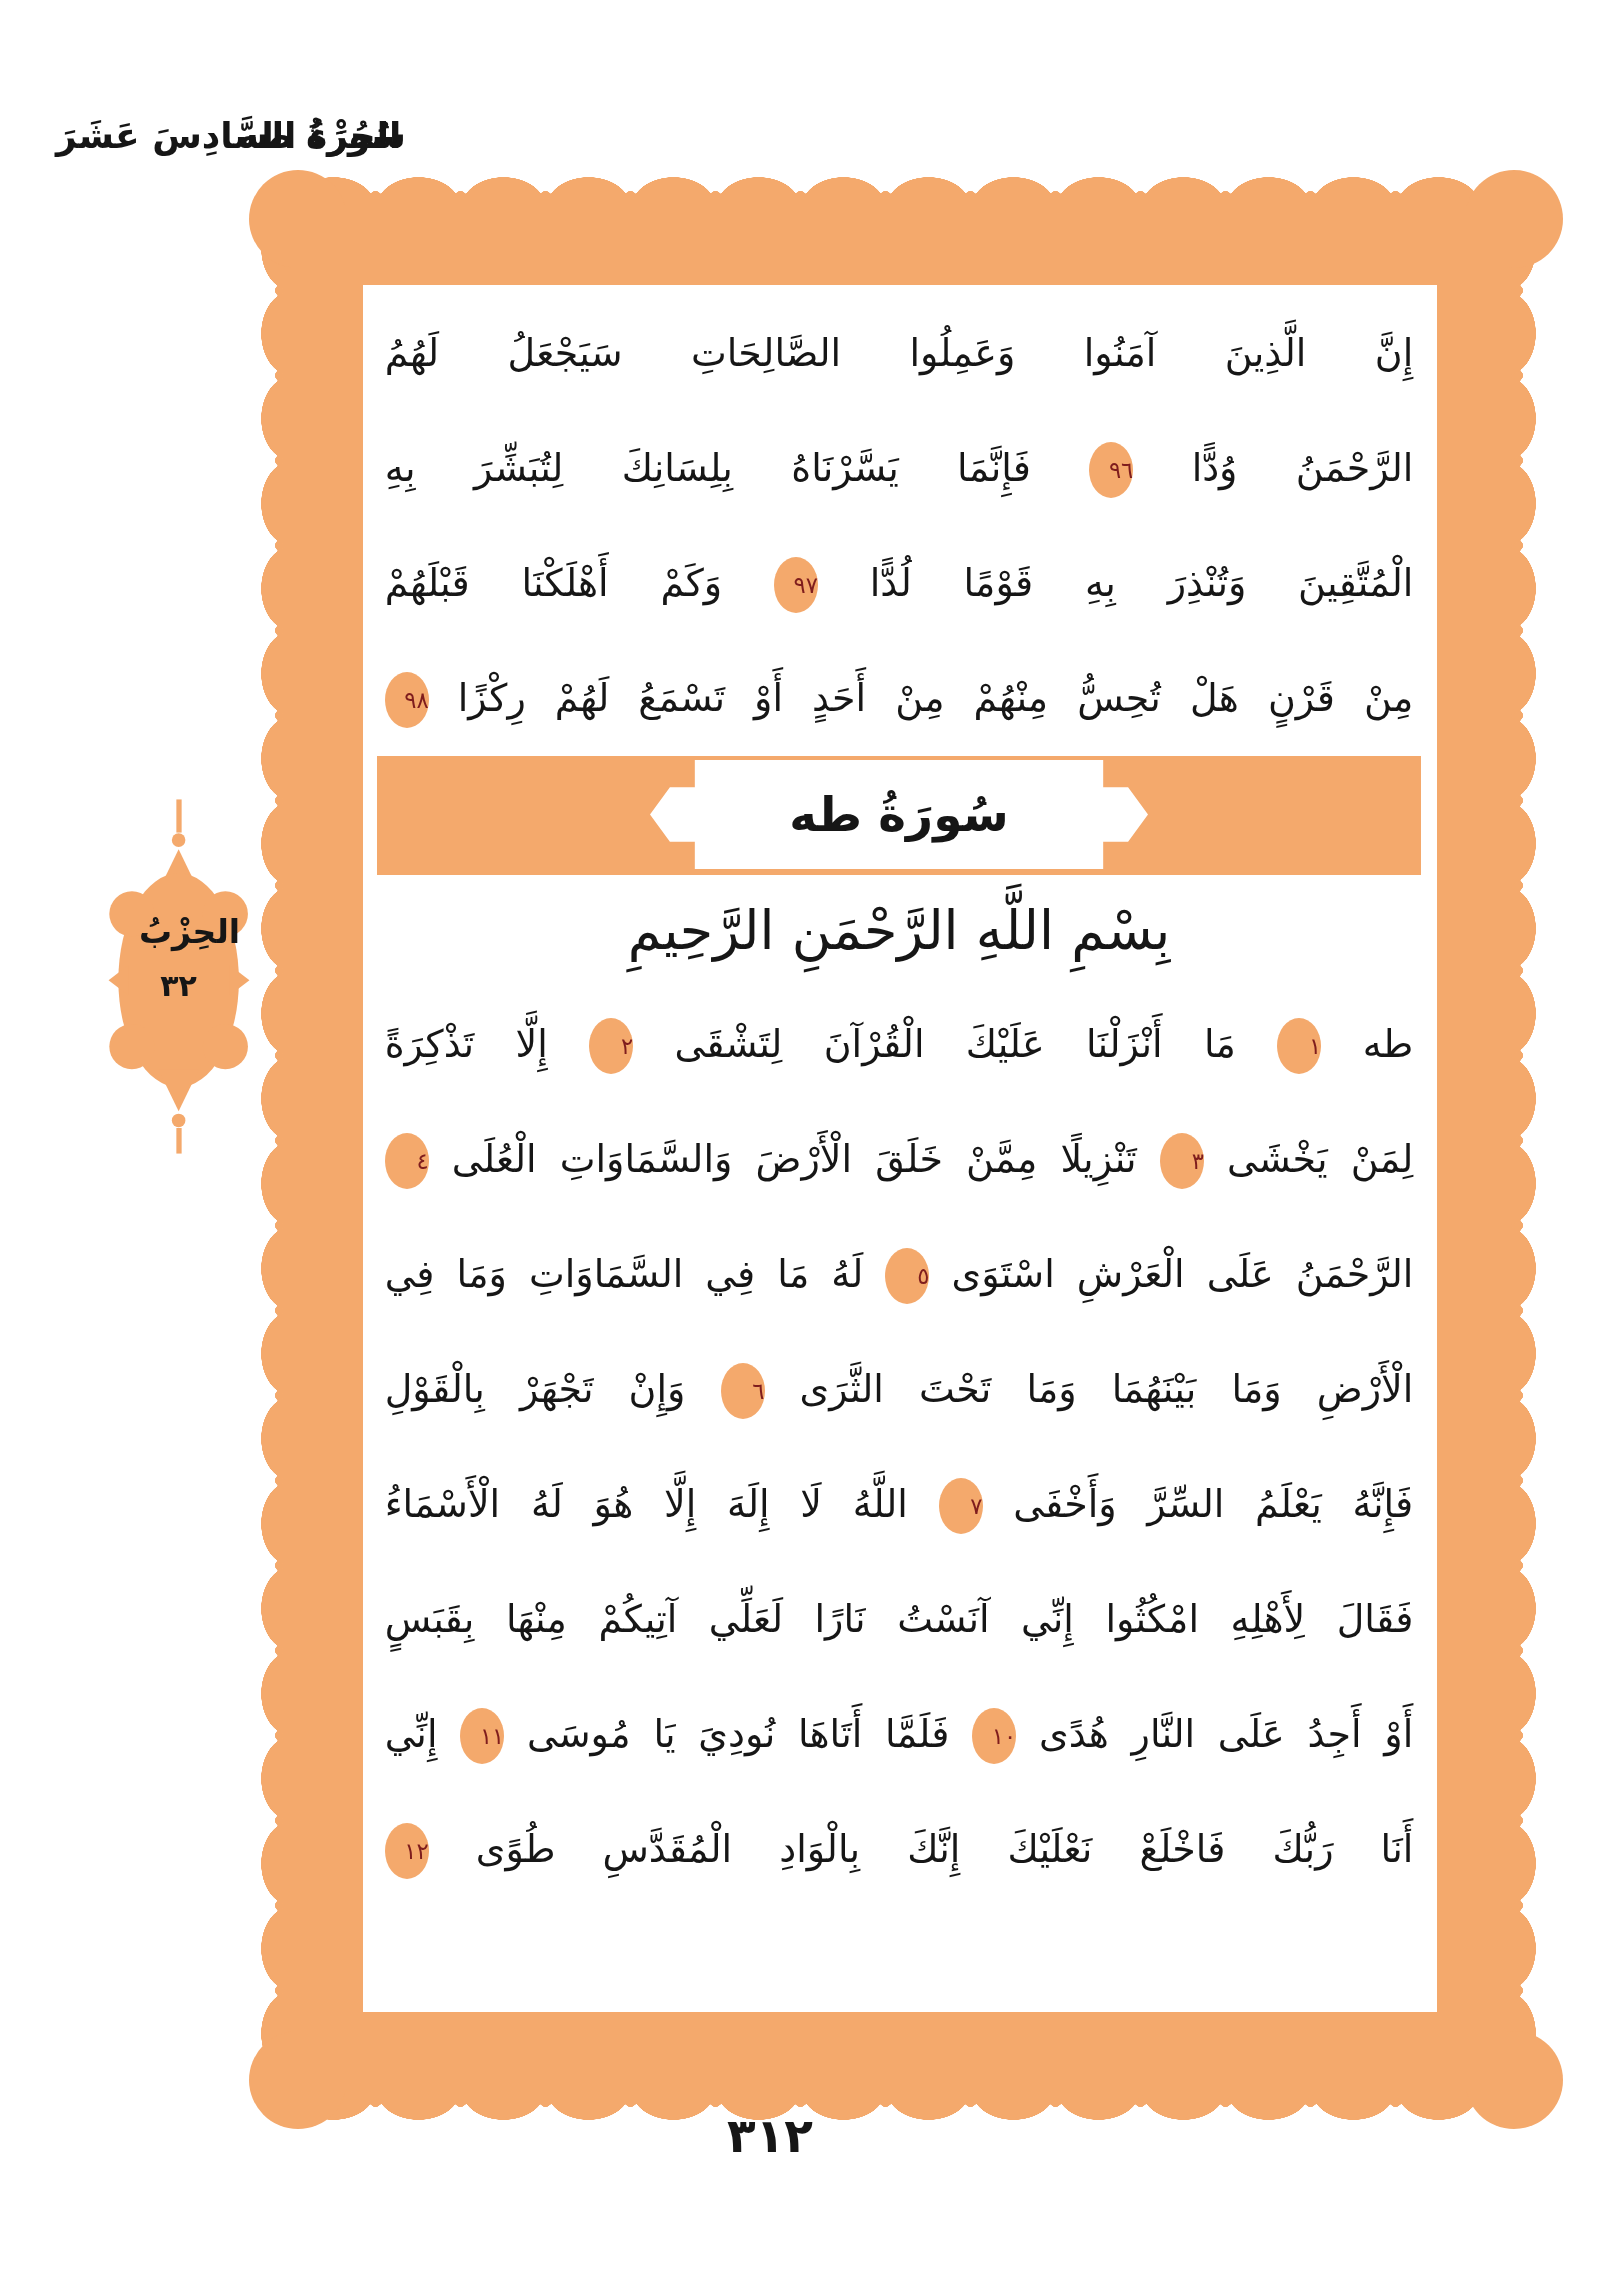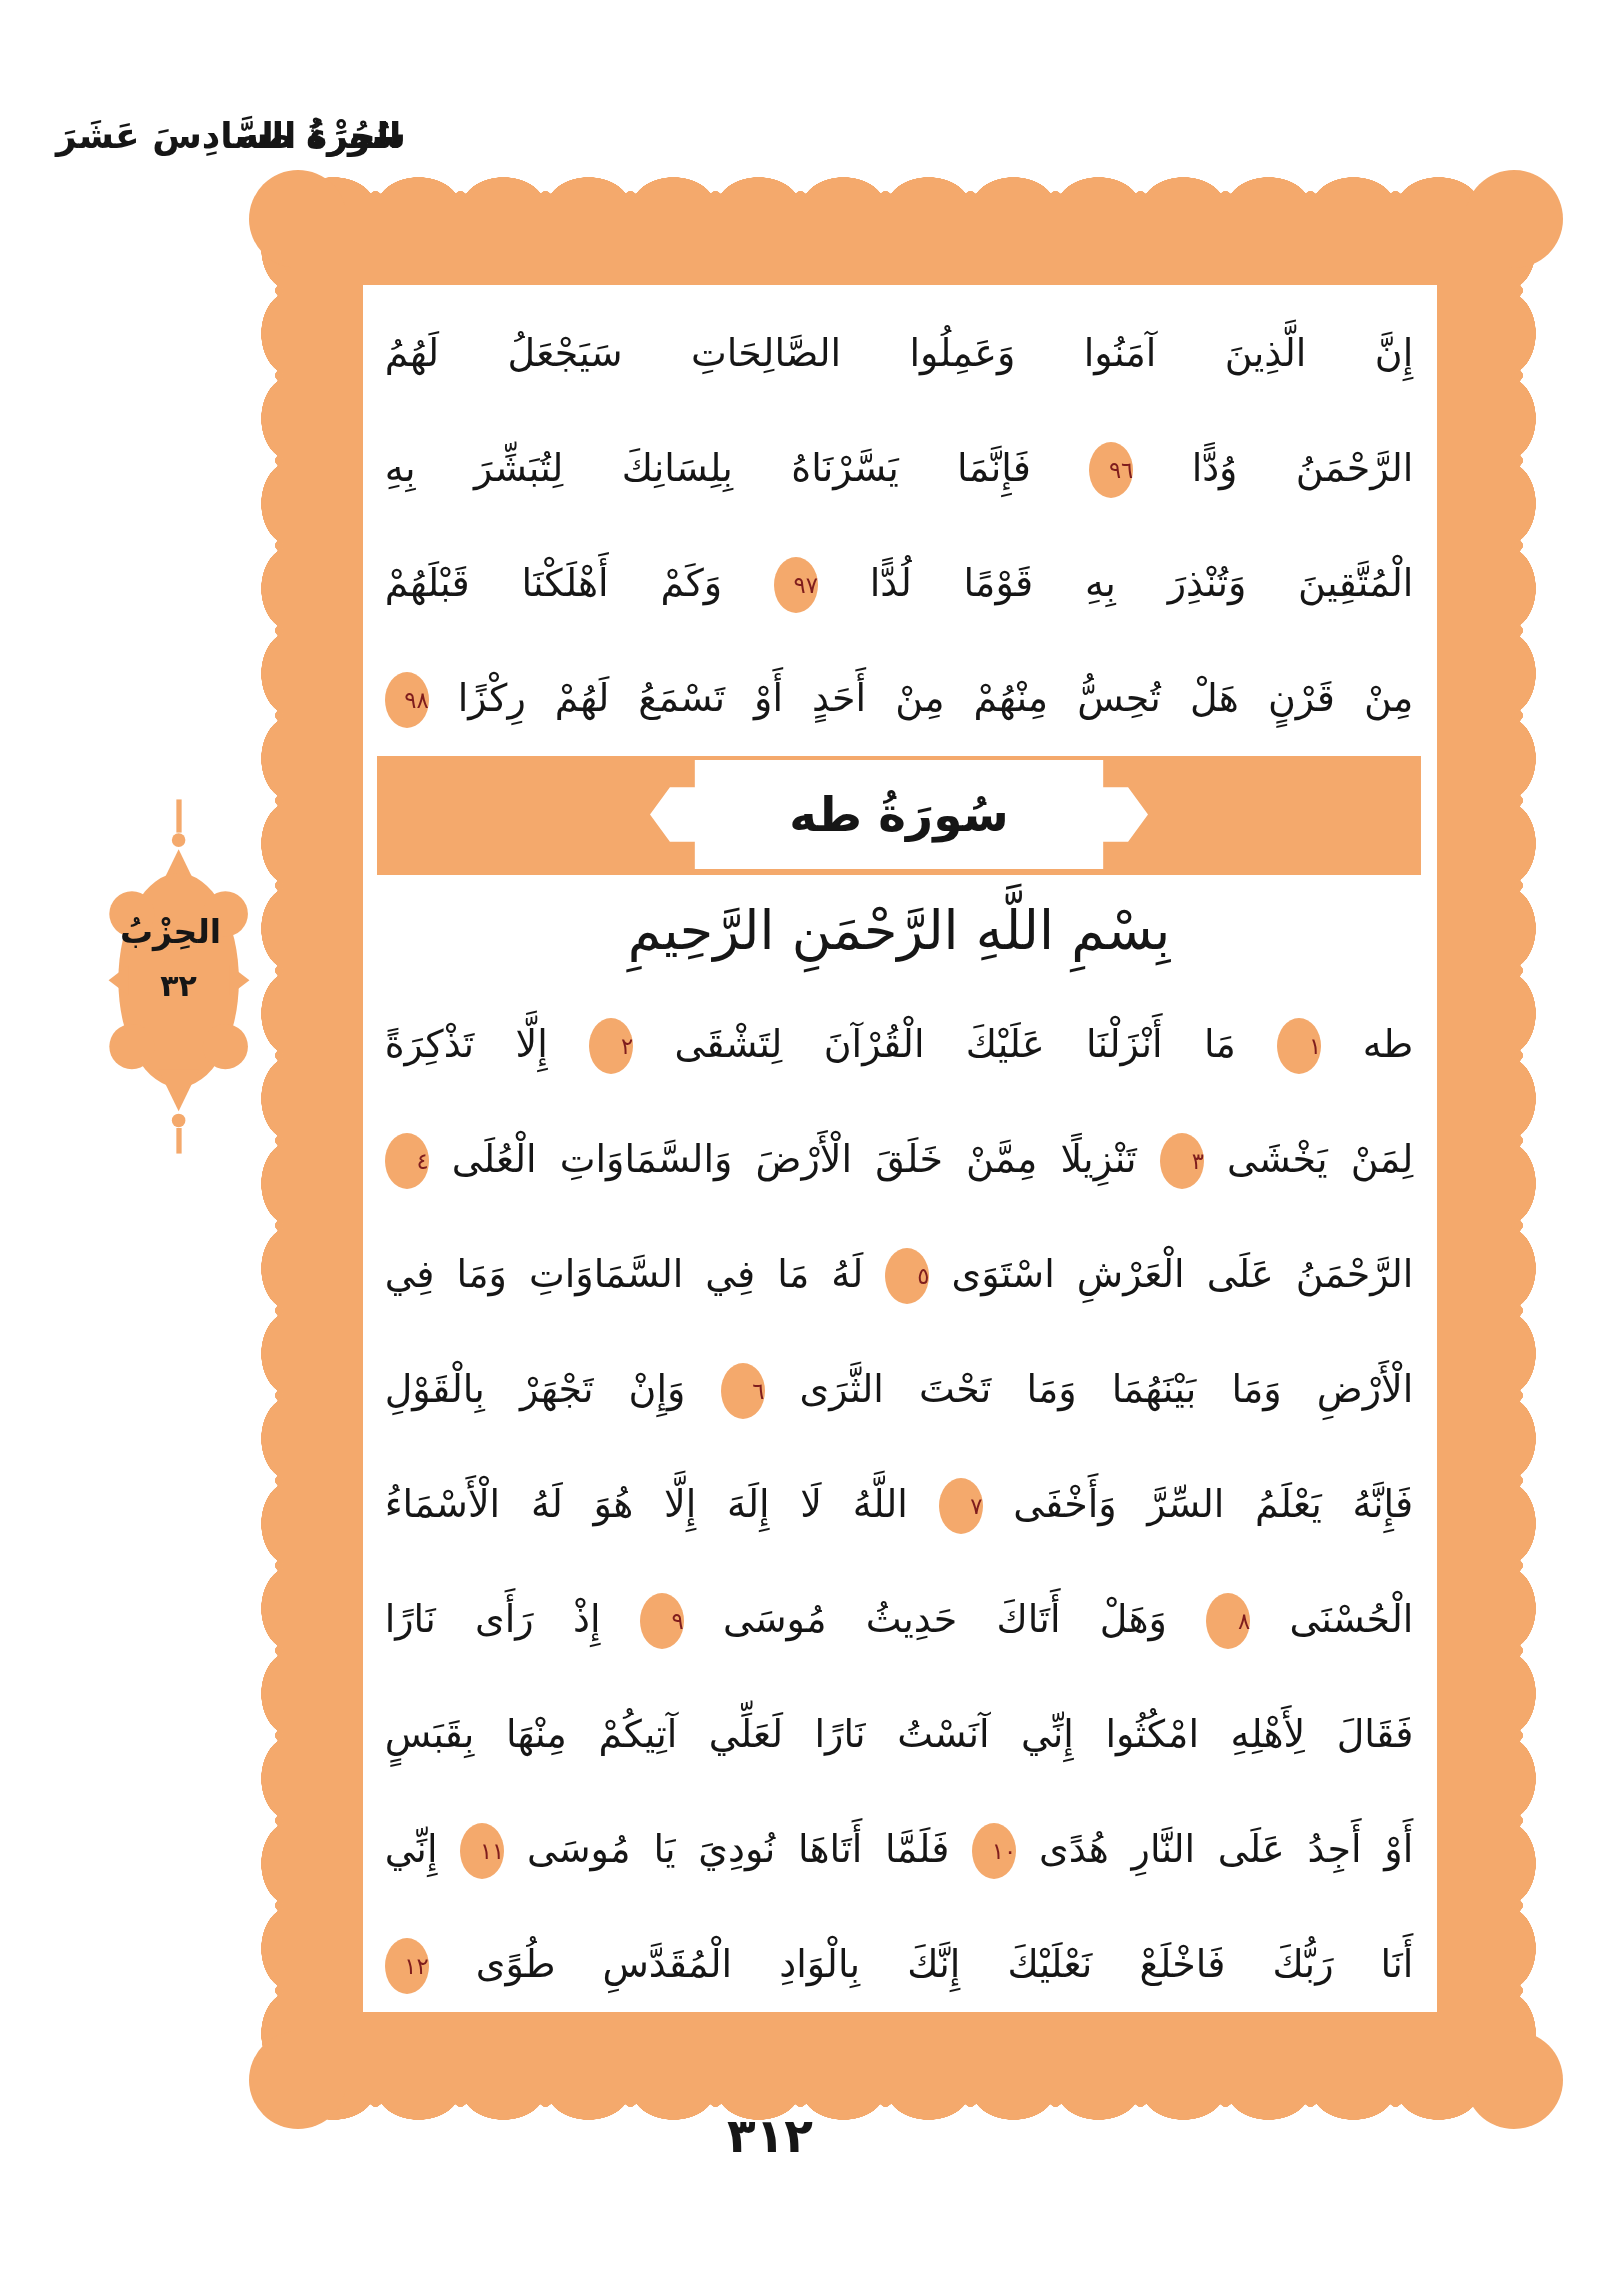--- a/index.html
+++ b/index.html
@@ -60,21 +60,21 @@
   .cartouche{
     position:absolute;left:50%;top:4.5px;transform:translateX(-50%);
     width:498px;height:109px;background:#ffffff;
     clip-path:polygon(100% 50%,96% 25%,91% 25%,91% 0%,9% 0%,9% 25%,4% 25%,0% 50%,4% 75%,9% 75%,9% 100%,91% 100%,91% 75%,96% 75%);
     text-align:center;line-height:109px;font-size:47px;font-weight:bold;
   }
   .bismillah{height:112px;line-height:112px;text-align:center;font-size:54px;}
 
   
   .hizb-svg{position:absolute;left:98px;top:799px;}
-  .hizb-label{position:absolute;left:99px;top:912px;width:143px;text-align:center;
+  .hizb-label{position:absolute;left:118px;top:912px;width:143px;text-align:center;
     font-size:33px;font-weight:bold;direction:rtl;}
   .hizb-number{position:absolute;left:107px;top:968px;width:143px;text-align:center;
     font-size:30px;font-weight:bold;}
 
   
   .page-number{position:absolute;left:689px;top:2108px;width:162px;text-align:center;
     font-size:47px;font-weight:bold;}
 </style>
 </head>
 <body>
@@ -129,21 +129,20 @@
     </div>
 
     <div class="bismillah">بِسْمِ اللَّهِ الرَّحْمَنِ الرَّحِيمِ</div>
 
     <div id="lines-after">
         <div class="qline"><span>طه</span> <span class="verse-badge">١</span> <span>مَا أَنْزَلْنَا عَلَيْكَ الْقُرْآنَ لِتَشْقَى</span> <span class="verse-badge">٢</span> <span>إِلَّا تَذْكِرَةً</span></div>
         <div class="qline"><span>لِمَنْ يَخْشَى</span> <span class="verse-badge">٣</span> <span>تَنْزِيلًا مِمَّنْ خَلَقَ الْأَرْضَ وَالسَّمَاوَاتِ الْعُلَى</span> <span class="verse-badge">٤</span></div>
         <div class="qline"><span>الرَّحْمَنُ عَلَى الْعَرْشِ اسْتَوَى</span> <span class="verse-badge">٥</span> <span>لَهُ مَا فِي السَّمَاوَاتِ وَمَا فِي</span></div>
         <div class="qline"><span>الْأَرْضِ وَمَا بَيْنَهُمَا وَمَا تَحْتَ الثَّرَى</span> <span class="verse-badge">٦</span> <span>وَإِنْ تَجْهَرْ بِالْقَوْلِ</span></div>
         <div class="qline"><span>فَإِنَّهُ يَعْلَمُ السِّرَّ وَأَخْفَى</span> <span class="verse-badge">٧</span> <span>اللَّهُ لَا إِلَهَ إِلَّا هُوَ لَهُ الْأَسْمَاءُ</span></div>
-        <div class="qline"><span>الْحُسْنَى</span> <span class="verse-badge">٨</span> <span>وَهَلْ أَتَاكَ حَدِيثُ مُوسَى</span> <span class="verse-badge">٩</span> <span>إِذْ رَأَى نَارًا</span></div>
         <div class="qline"><span>فَقَالَ لِأَهْلِهِ امْكُثُوا إِنِّي آنَسْتُ نَارًا لَعَلِّي آتِيكُمْ مِنْهَا بِقَبَسٍ</span></div>
         <div class="qline"><span>أَوْ أَجِدُ عَلَى النَّارِ هُدًى</span> <span class="verse-badge">١٠</span> <span>فَلَمَّا أَتَاهَا نُودِيَ يَا مُوسَى</span> <span class="verse-badge">١١</span> <span>إِنِّي</span></div>
         <div class="qline"><span>أَنَا رَبُّكَ فَاخْلَعْ نَعْلَيْكَ إِنَّكَ بِالْوَادِ الْمُقَدَّسِ طُوًى</span> <span class="verse-badge">١٢</span></div>
       </div>
   </div>
 
   <div class="page-number">٣١٢</div>
 </div>
 
 

